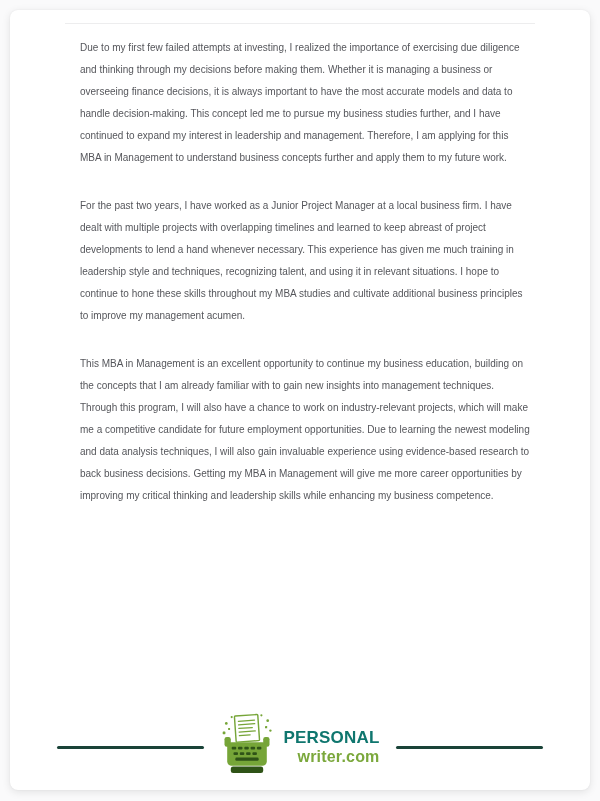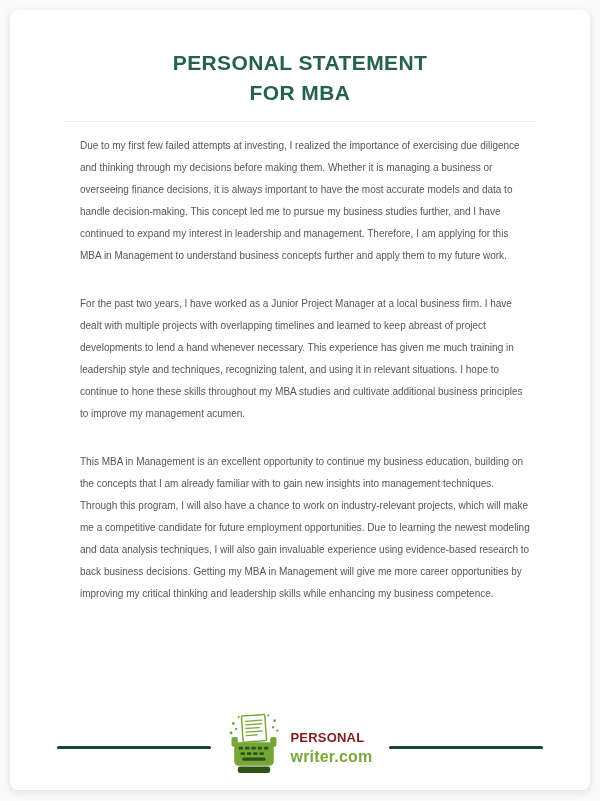--- a/index.html
+++ b/index.html
@@ -74,43 +74,39 @@
     margin: 0 16px;
     height: 74px;
   }
   .logo-icon { display: block; margin-right: 9px; }
   .logo-text {
     display: flex;
     flex-direction: column;
     line-height: 19px;
   }
   .brand {
-    color: #7f1d1d;
-    font-size: 13px;
+    color: #0f766e;
+    font-size: 17px;
     font-weight: 800;
     letter-spacing: 0.2px;
   }
   .domain {
     color: #7ba83c;
     font-size: 16px;
     font-weight: 700;
     letter-spacing: 0.2px;
     text-align: right;
   }
 </style>
 </head>
 <body>
 
 <div class="canvas">
   <div class="page">
 
-    <h1 class="title">
-      <span>PERSONAL STATEMENT</span>
-      <span>FOR MBA</span>
-    </h1>
 
     <div class="divider"></div>
 
     <div class="body-text">
       <p>Due to my first few failed attempts at investing, I realized the importance of exercising due diligence and thinking through my decisions before making them. Whether it is managing a business or overseeing finance decisions, it is always important to have the most accurate models and data to handle decision-making. This concept led me to pursue my business studies further, and I have continued to expand my interest in leadership and management. Therefore, I am applying for this MBA in Management to understand business concepts further and apply them to my future work.</p>
       <p>For the past two years, I have worked as a Junior Project Manager at a local business firm. I have dealt with multiple projects with overlapping timelines and learned to keep abreast of project developments to lend a hand whenever necessary. This experience has given me much training in leadership style and techniques, recognizing talent, and using it in relevant situations. I hope to continue to hone these skills throughout my MBA studies and cultivate additional business principles to improve my management acumen.</p>
       <p>This MBA in Management is an excellent opportunity to continue my business education, building on the concepts that I am already familiar with to gain new insights into management techniques. Through this program, I will also have a chance to work on industry-relevant projects, which will make me a competitive candidate for future employment opportunities. Due to learning the newest modeling and data analysis techniques, I will also gain invaluable experience using evidence-based research to back business decisions. Getting my MBA in Management will give me more career opportunities by improving my critical thinking and leadership skills while enhancing my business competence.</p>
     </div>
 
     <div class="footer">

